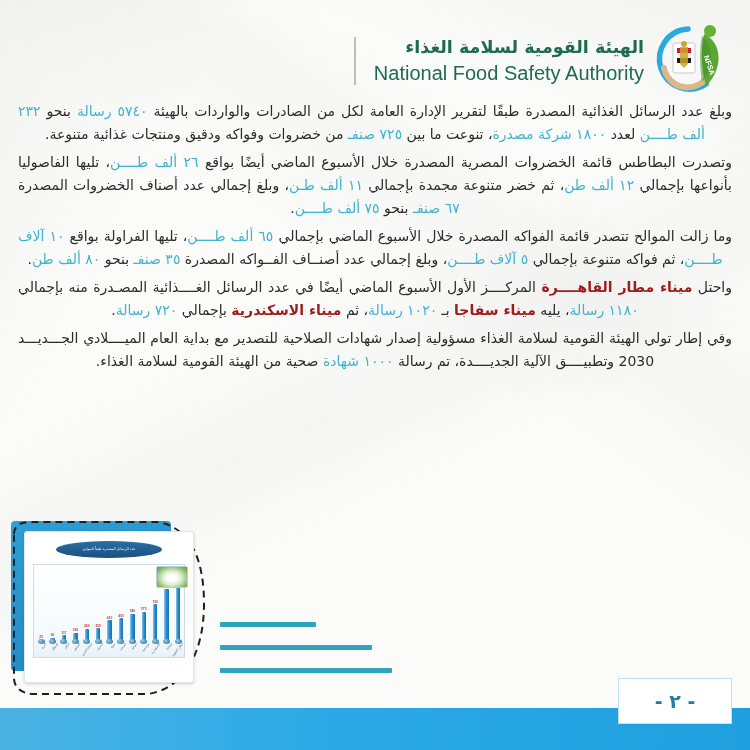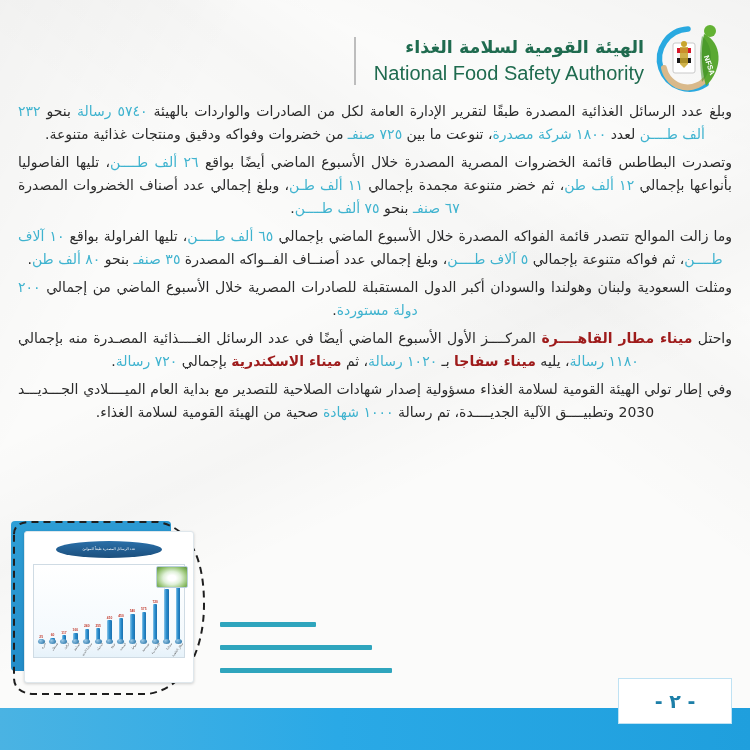--- a/index.html
+++ b/index.html
@@ -181,21 +181,20 @@
         <div class="brand-en">National Food Safety Authority</div>
       </div>
 
     </div>
   </div>
 
   <div id="content">
     <p class="para"><span>وبلغ عدد الرسائل الغذائية المصدرة طبقًا لتقرير الإدارة العامة لكل من الصادرات والواردات بالهيئة </span><span class="hl">٥٧٤٠ رسالة</span><span> بنحو </span><span class="hl">٢٣٢ ألف طــــن</span><span> لعدد </span><span class="hl">١٨٠٠ شركة مصدرة</span><span>، تنوعت ما بين </span><span class="hl">٧٢٥ صنفـ</span><span> من خضروات وفواكه ودقيق ومنتجات غذائية متنوعة.</span></p>
     <p class="para"><span>وتصدرت البطاطس قائمة الخضروات المصرية المصدرة خلال الأسبوع الماضي أيضًا بواقع </span><span class="hl">٢٦ ألف طــــن</span><span>، تليها الفاصوليا بأنواعها بإجمالي </span><span class="hl">١٢ ألف طن</span><span>، ثم خضر متنوعة مجمدة بإجمالي </span><span class="hl">١١ ألف طـن</span><span>، وبلغ إجمالي عدد أصناف الخضروات المصدرة </span><span class="hl">٦٧ صنفـ</span><span> بنحو </span><span class="hl">٧٥ ألف طــــن</span><span>.</span></p>
     <p class="para"><span>وما زالت الموالح تتصدر قائمة الفواكه المصدرة خلال الأسبوع الماضي بإجمالي </span><span class="hl">٦٥ ألف طــــن</span><span>، تليها الفراولة بواقع </span><span class="hl">١٠ آلاف طــــن</span><span>، ثم فواكه متنوعة بإجمالي </span><span class="hl">٥ آلاف طــــن</span><span>، وبلغ إجمالي عدد أصنــاف الفــواكه المصدرة </span><span class="hl">٣٥ صنفـ</span><span> بنحو </span><span class="hl">٨٠ ألف طن</span><span>.</span></p>
-    <p class="para"><span>ومثلت السعودية ولبنان وهولندا والسودان أكبر الدول المستقبلة للصادرات المصرية خلال الأسبوع الماضي من إجمالي </span><span class="hl">٢٠٠ دولة مستوردة</span><span>.</span></p>
     <p class="para"><span>واحتل </span><span class="hl-red">ميناء مطار القاهــــرة</span><span> المركــــز الأول الأسبوع الماضي أيضًا في عدد الرسائل الغــــذائية المصـدرة منه بإجمالي </span><span class="hl">١١٨٠ رسالة</span><span>، يليه </span><span class="hl-red">ميناء سفاجا</span><span> بـ </span><span class="hl">١٠٢٠ رسالة</span><span>، ثم </span><span class="hl-red">ميناء الاسكندرية</span><span> بإجمالي </span><span class="hl">٧٢٠ رسالة</span><span>.</span></p>
     <p class="para"><span>وفي إطار تولي الهيئة القومية لسلامة الغذاء مسؤولية إصدار شهادات الصلاحية للتصدير مع بداية العام الميــــلادي الجـــديـــد </span><span>2030</span><span> وتطبيــــق الآلية الجديــــدة، تم رسالة </span><span class="hl">١٠٠٠ شهادة</span><span> صحية من الهيئة القومية لسلامة الغذاء.</span></p>
   </div>
 
   <div id="chart-figure">
     <div class="card-shadow"></div>
 
     <svg class="dash-curve" viewBox="0 0 205 185" xmlns="http://www.w3.org/2000/svg">
       <path d="M6 16 C6 8 12 4 22 4 L150 4 C182 10 196 40 196 86 C196 132 178 170 140 176 L26 176 C14 176 6 170 6 160 Z" fill="none" stroke="#1f1f1f" stroke-width="2" stroke-dasharray="7 5" stroke-linecap="butt"></path>
     </svg>

